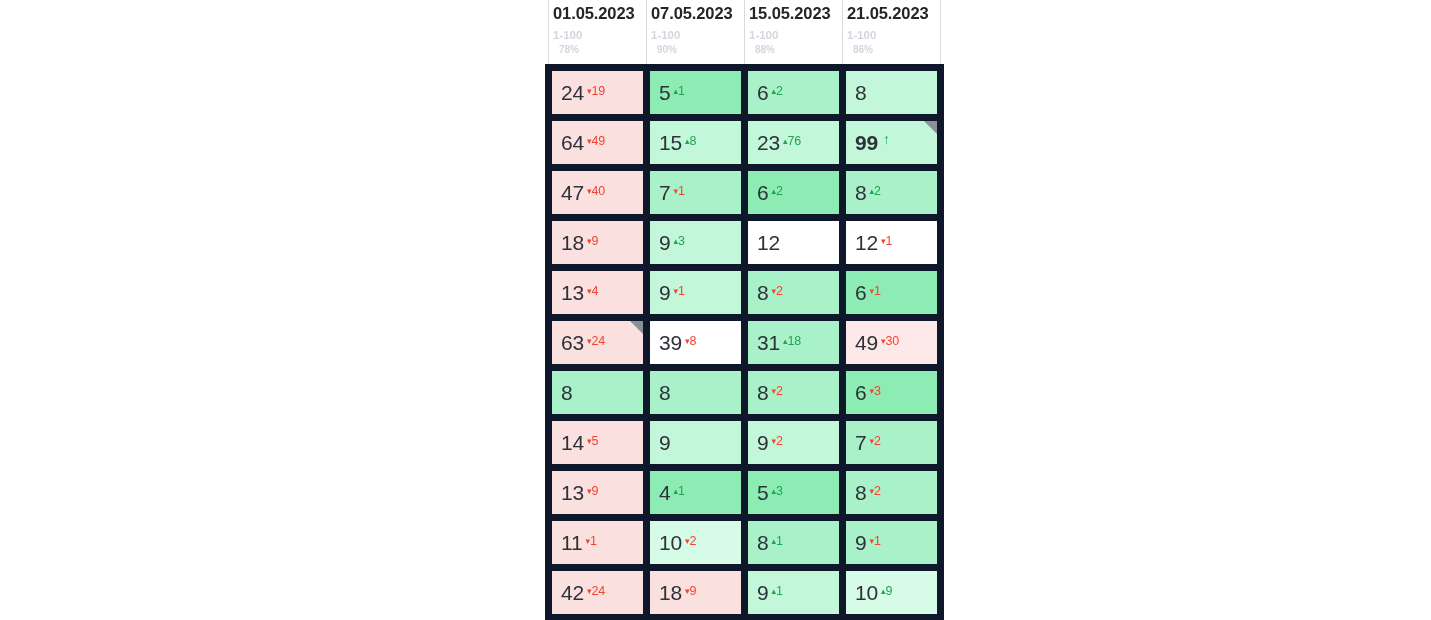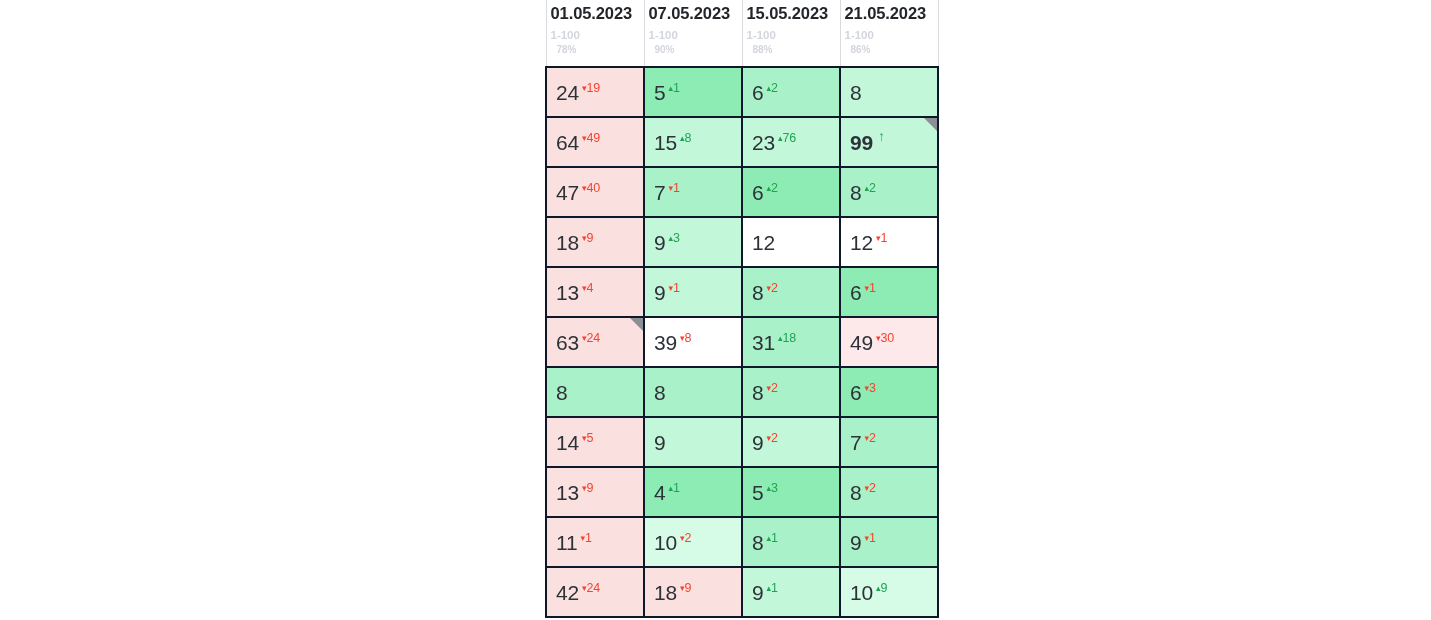--- a/index.html
+++ b/index.html
@@ -74,21 +74,21 @@
     padding-left: 6px;
     white-space: nowrap;
   }
 
   
   tbody td {
     padding: 0;
     margin: 0;
     height: 50px;
     box-sizing: border-box;
-    border: 2px solid #0f172a;
+    border: 7px solid #0f172a;
     position: relative;
     overflow: hidden;
   }
 
   .cell-inner {
     position: absolute;
     left: 9px;
     top: 0;
     right: 0;
     bottom: 0;

